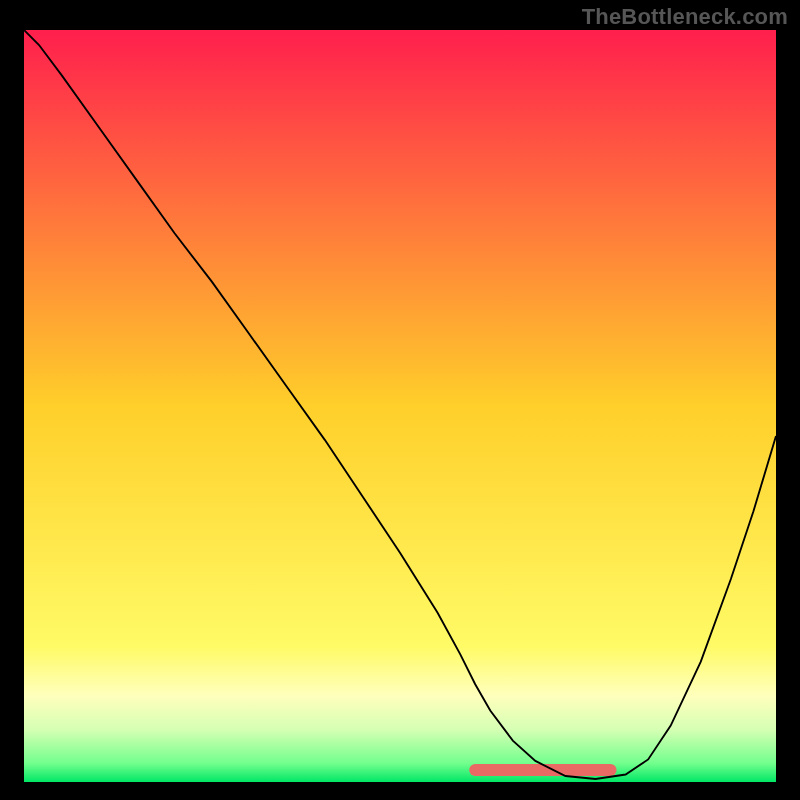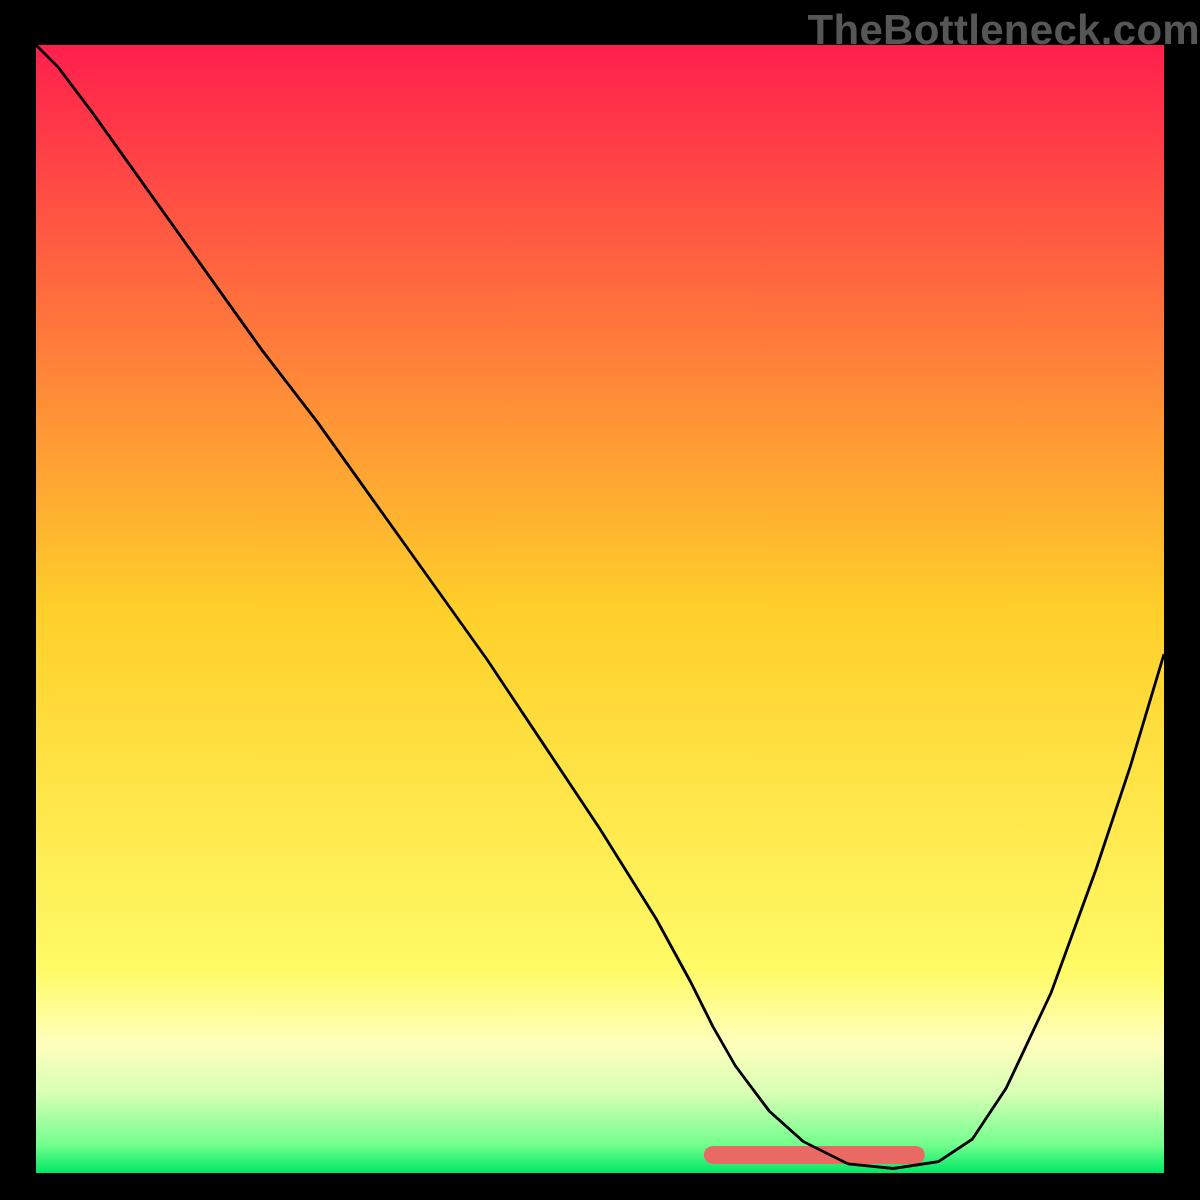--- a/index.html
+++ b/index.html
@@ -12,23 +12,23 @@
   }
   .frame {
     position: relative;
     width: 800px;
     height: 800px;
     background: #000;
   }
   .watermark {
     position: absolute;
     top: 4px;
-    right: 0;
+    right: 12px;
     font-family: Arial, Helvetica, sans-serif;
-    font-size: 28px;
+    font-size: 22px;
     font-weight: 600;
     color: #565656;
     letter-spacing: 0.2px;
     z-index: 10;
   }
   svg.plot {
     position: absolute;
     left: 24px;
     top: 30px;
     width: 752px;

